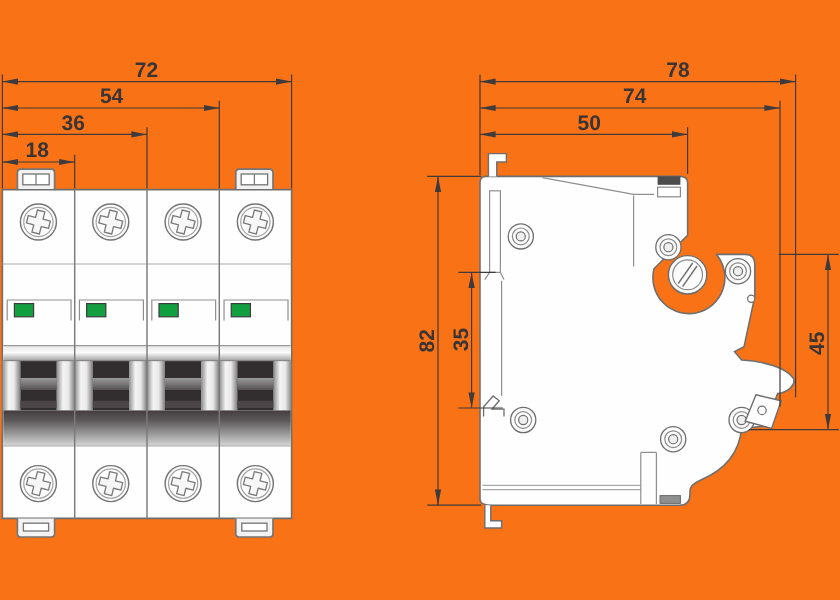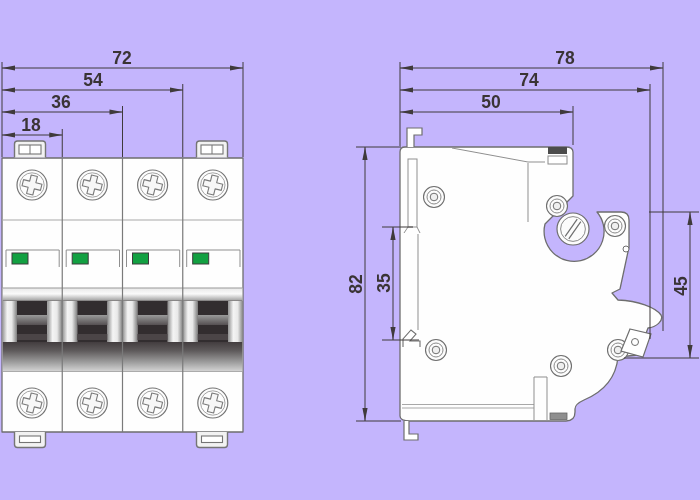--- a/index.html
+++ b/index.html
@@ -8,21 +8,21 @@
     background: #ffffff;
     width: 700px;
     height: 500px;
     overflow: hidden;
     font-family: "Liberation Sans", sans-serif;
   }
   #stage {
     position: relative;
     width: 700px;
     height: 500px;
-    background: #c4b5fd;
+    background: #f97316;
   }
   svg { display: block; }
   text.dim {
     font-family: "Liberation Sans", sans-serif;
     font-size: 17.5px;
     font-weight: bold;
     fill: #3A3435;
   }
   .dimline { stroke: #3F3A3B; stroke-width: 1; fill: none; }
   .arrow   { fill: #3F3A3B; stroke: none; }

